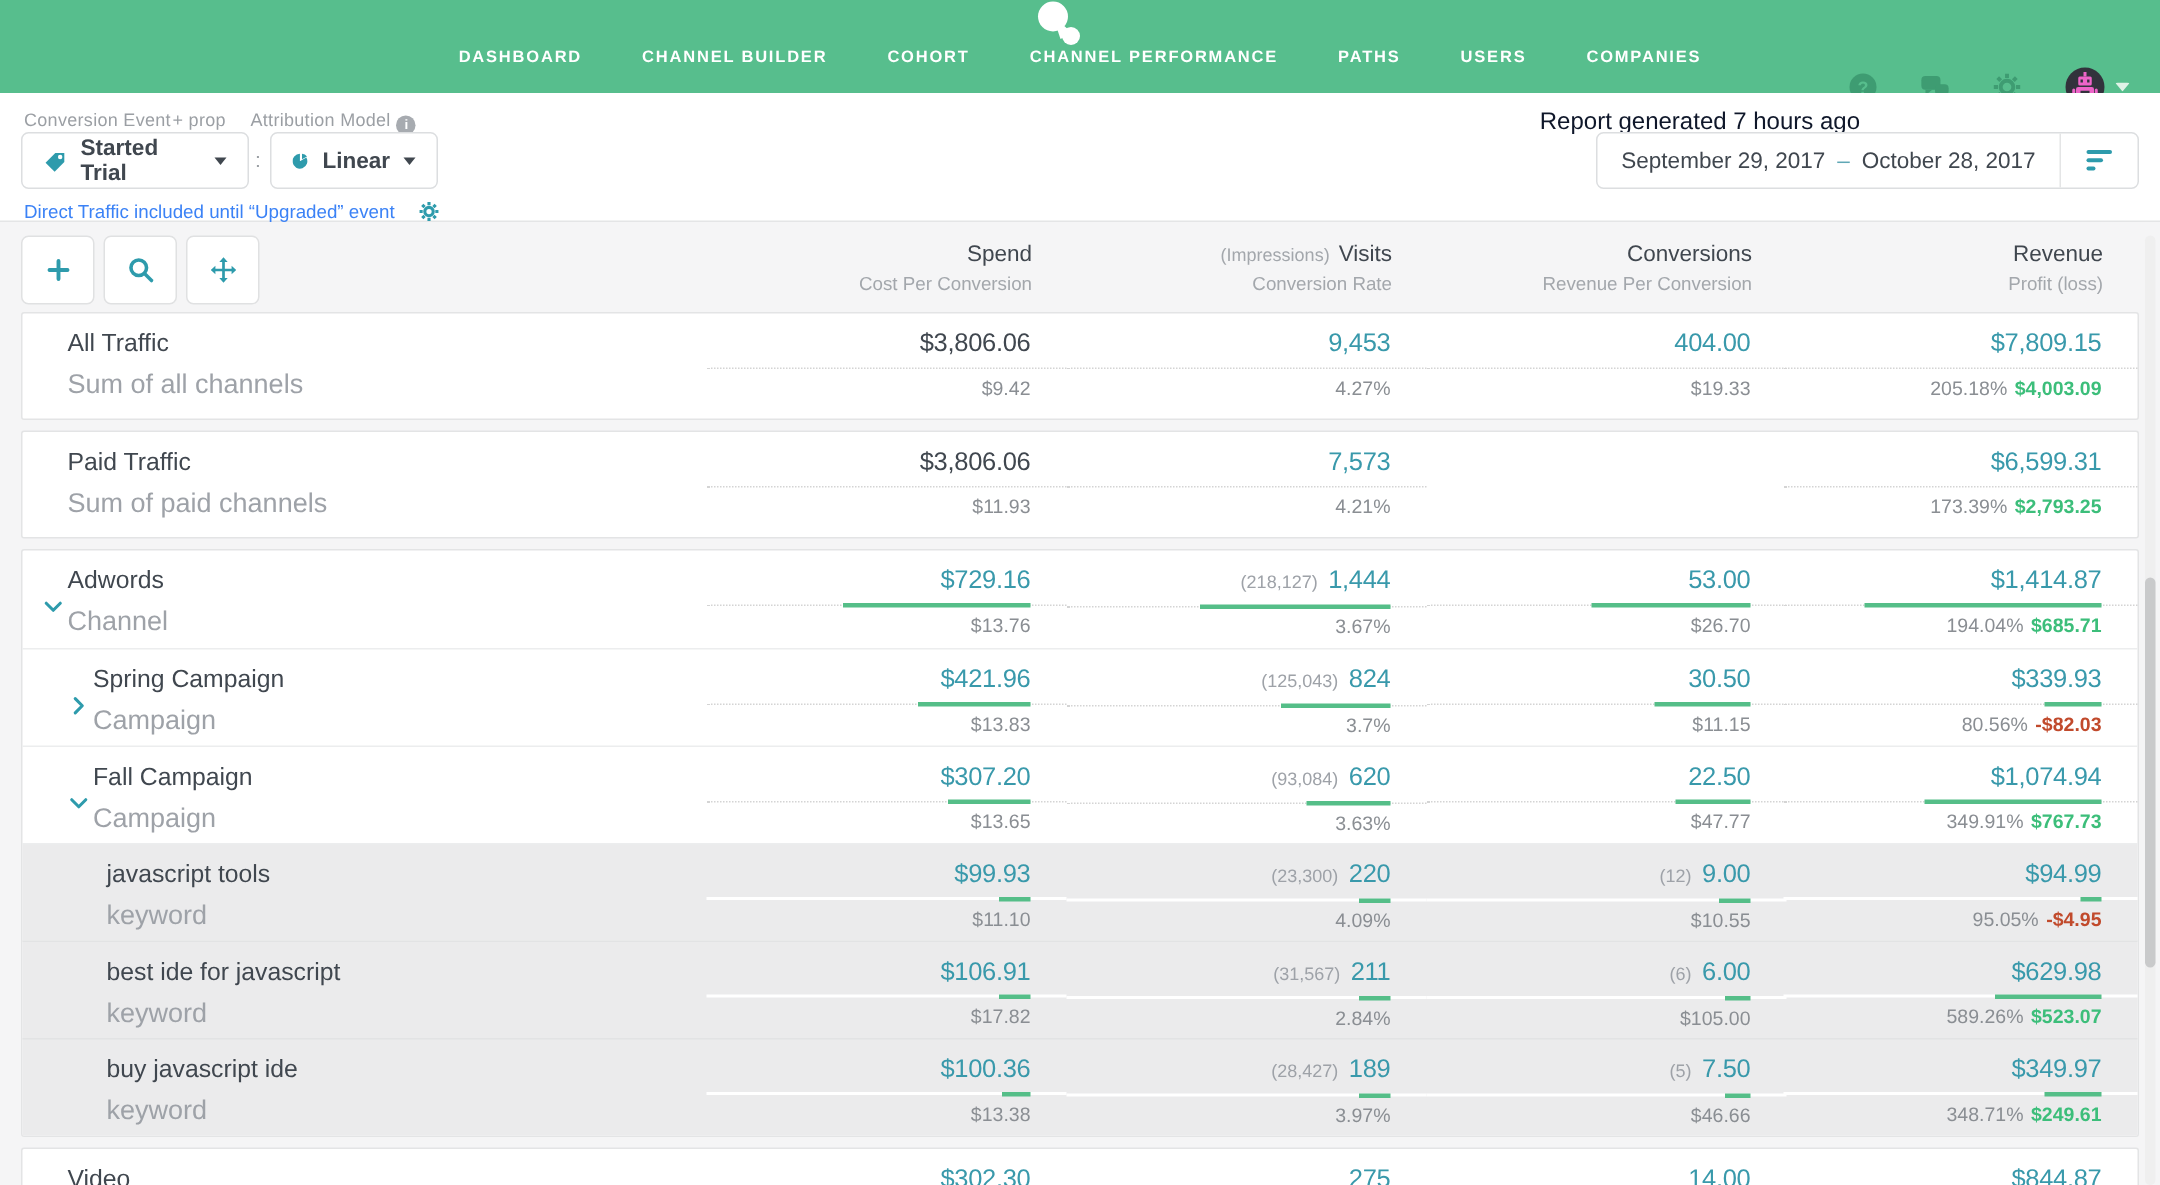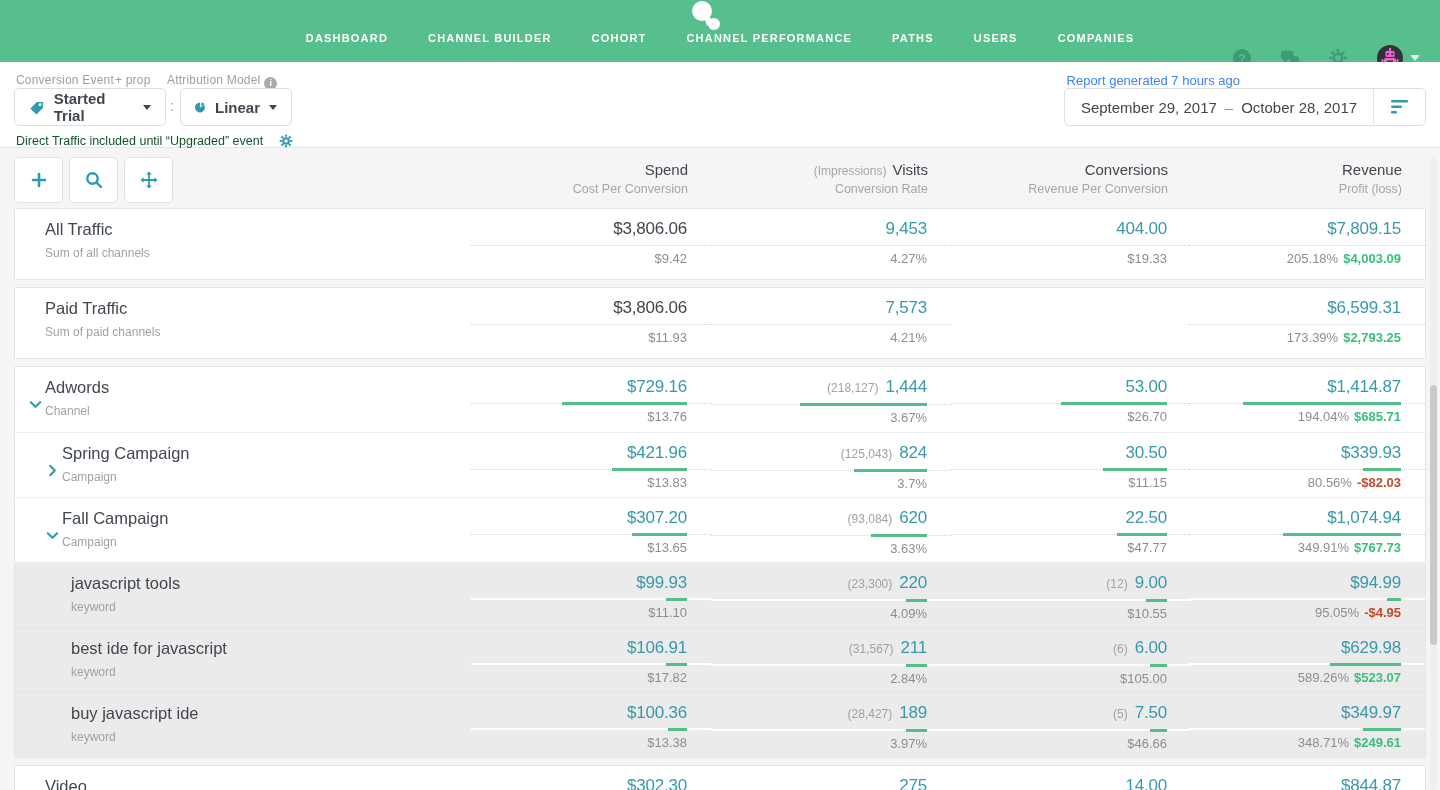--- a/index.html
+++ b/index.html
@@ -24,22 +24,22 @@
   .lbl-attribution { left:167px; top:11px; }
   .info-dot { display:inline-block; width:13px; height:13px; border-radius:50%; background:#A7ABB0; color:#fff;
     font-size:9px; line-height:13px; text-align:center; vertical-align:-2px; margin-left:4px; font-weight:700; }
   .dd { position:absolute; top:26px; height:38px; background:#fff; border:1px solid #DCDEE0; border-radius:5px;
     display:flex; align-items:center; gap:9px; padding:0 14px; cursor:pointer; }
   .dd-event { left:14px; width:152px; }
   .dd-model { left:180px; width:112px; }
   .dd-label { font-size:15px; color:#40474F; font-weight:600; }
   .caret-dark { width:0;height:0;border-left:4px solid transparent;border-right:4px solid transparent;border-top:5px solid #40474F; }
   .dd-colon { position:absolute; left:170px; top:36px; color:#9B9FA4; font-size:14px; }
-  .f-note { position:absolute; left:16px; top:72px; font-size:12.5px; color:#14532d; display:flex; align-items:center; gap:16px; }
-  .report-label { position:absolute; right:200px; top:11px; font-size:13px; color:#3b82f6;margin-left:32px; }
+  .f-note { position:absolute; left:16px; top:72px; font-size:12.5px; color:#3b82f6; display:flex; align-items:center; gap:16px; }
+  .report-label { position:absolute; right:200px; top:11px; font-size:16px; color:#0f172a;margin-left:32px; }
   .datebox { position:absolute; right:14px; top:26px; width:362px; height:38px; border:1px solid #DCDEE0; border-radius:5px;
     background:#fff; display:flex; align-items:center; cursor:pointer; }
   .datebox .dates { flex:1; text-align:center; font-size:15px; color:#40474F; }
   .date-dash { color:#5FA7B5; margin:0 8px; }
   .datebox .filter-btn { width:52px; height:100%; border-left:1px solid #E4E5E6; display:flex; align-items:center; justify-content:center; }
 
   
   .content { position:relative; height:642px; background:#F5F5F6; padding:9px 14px 0; }
   .toolbar { position:relative; height:48px; margin-bottom:3px; }
   .tool-btns { display:flex; gap:6px; }
@@ -62,21 +62,21 @@
   .chev { position:absolute; top:30px; color:#2E9BAC; }
   .lvl1 .chev { left:13px; } .lvl2 .chev { left:30px; }
   .chev.collapsed svg { transform:rotate(-90deg); }
   .chev svg { display:block; }
 
   .row-name { position:absolute; top:11px; }
   .lvl0 .row-name, .lvl1 .row-name { left:30px; }
   .lvl2 .row-name { left:47px; }
   .lvl3 .row-name { left:56px; }
   .title { font-size:16.5px; color:#40474F; }
-  .subtitle { font-size:12px; color:#9EA2A8; margin-top:7px; }
+  .subtitle { font-size:18px; color:#9EA2A8; margin-top:7px; }
 
   .cell { position:absolute; top:7px; width:240px; text-align:right; }
   .c0 { right:714px; } .c1 { right:474px; } .c2 { right:234px; } .c3 { right:0; width:236px; }
   .primary { font-size:17px; color:#3999AB; padding-right:24px; line-height:26px; letter-spacing:-0.2px; white-space:nowrap; }
   .dark-spend .c0 .primary { color:#40474F; }
   .prefix { font-size:12px; color:#9EA2A8; letter-spacing:0; margin-right:7px; }
   .sep { position:relative; height:0; border-top:1px dotted #D4D4D4; margin:3px 0 4px; }
   .gray .sep { border-top:2px solid #FFFFFF; margin:2px 0 4px; }
   .bar { position:absolute; right:24px; top:-2px; height:3px; background:#55BE88; }
   .secondary { font-size:13px; color:#8A8E93; padding-right:24px; line-height:17px; white-space:nowrap; }

